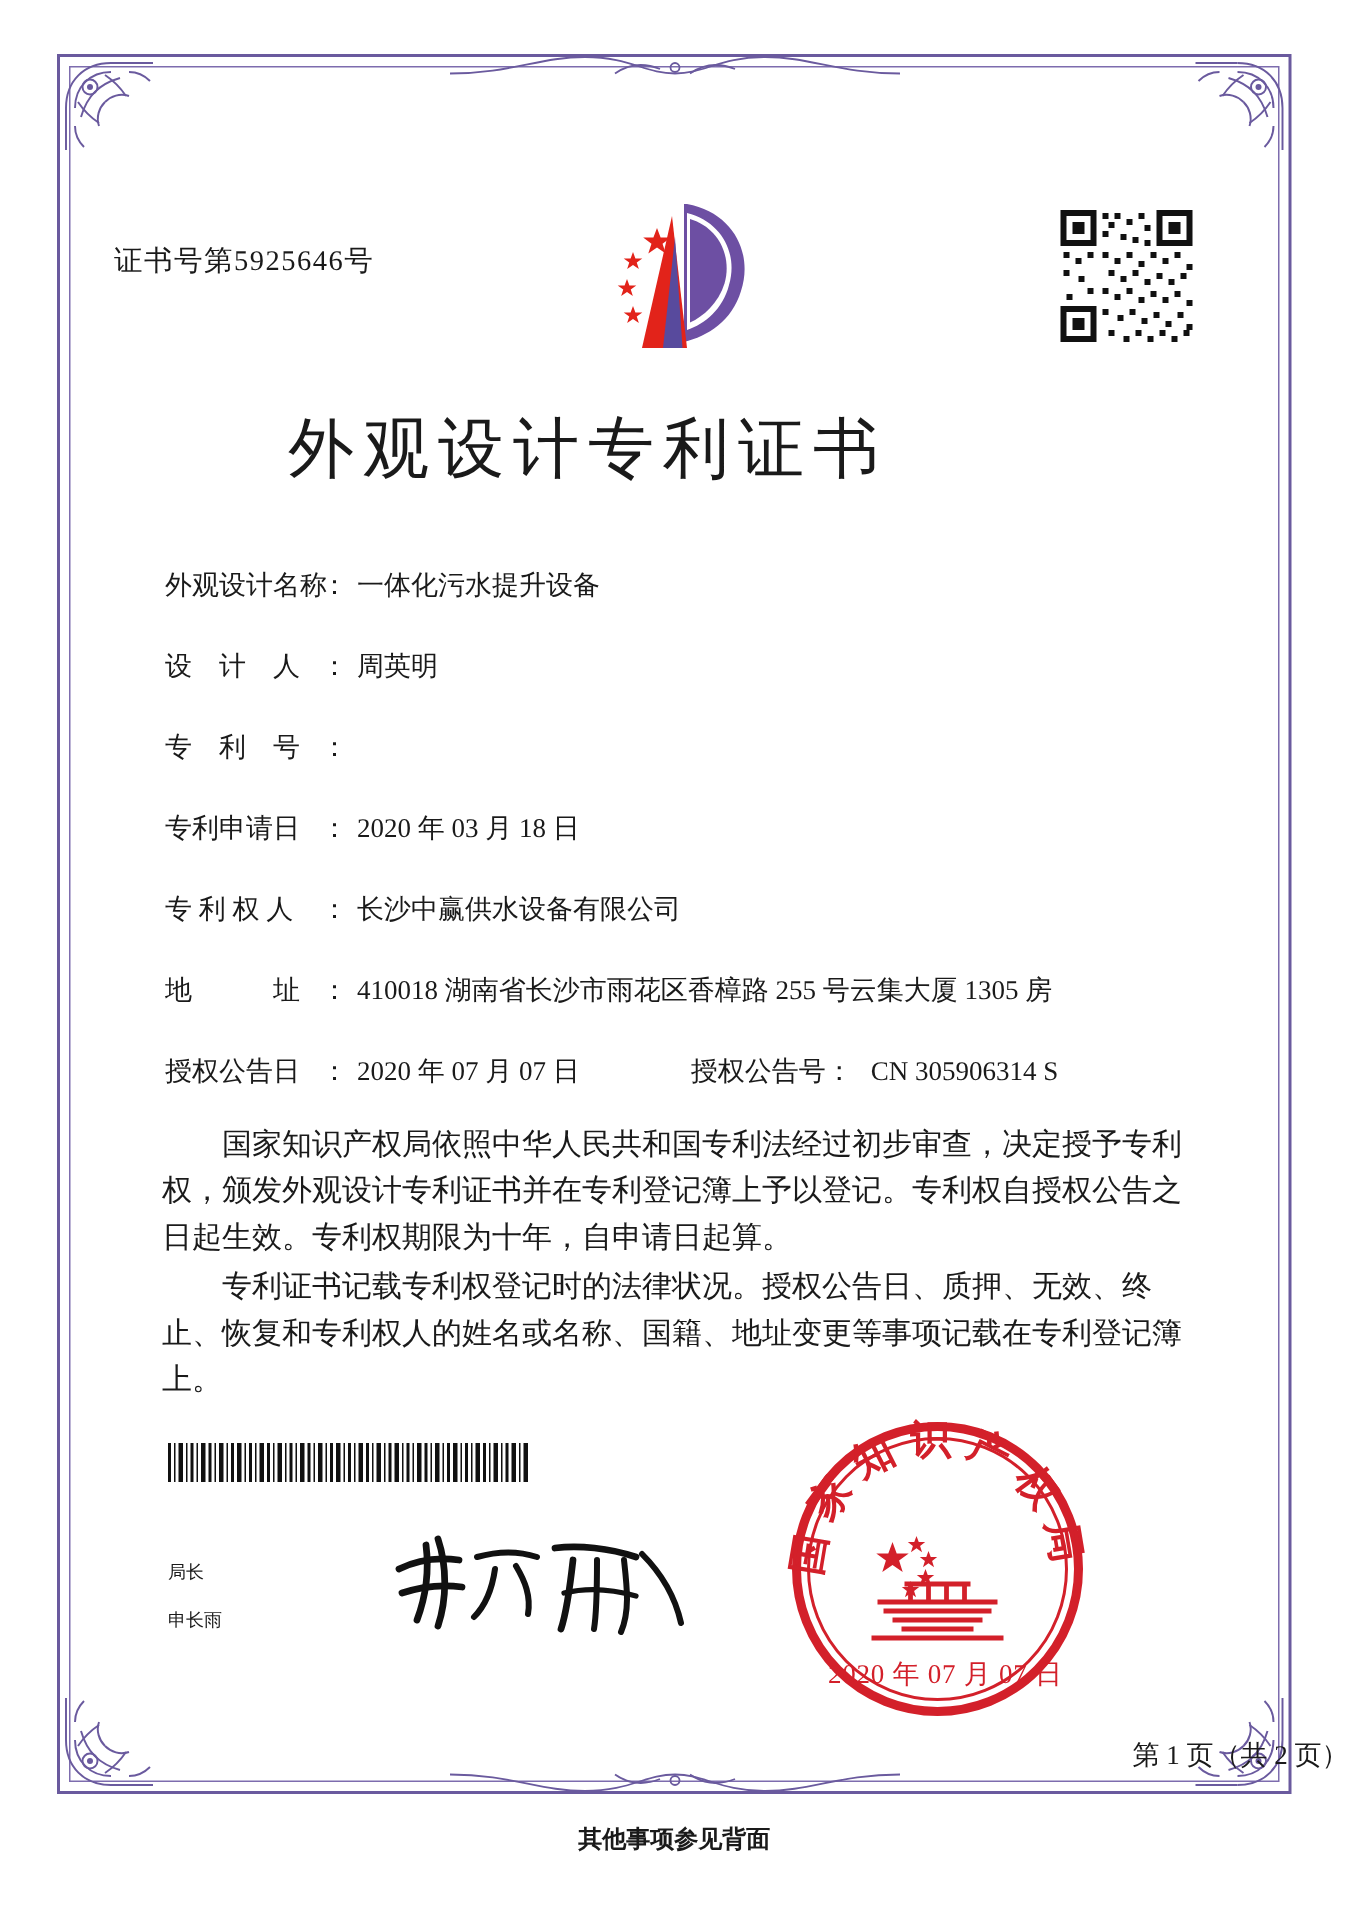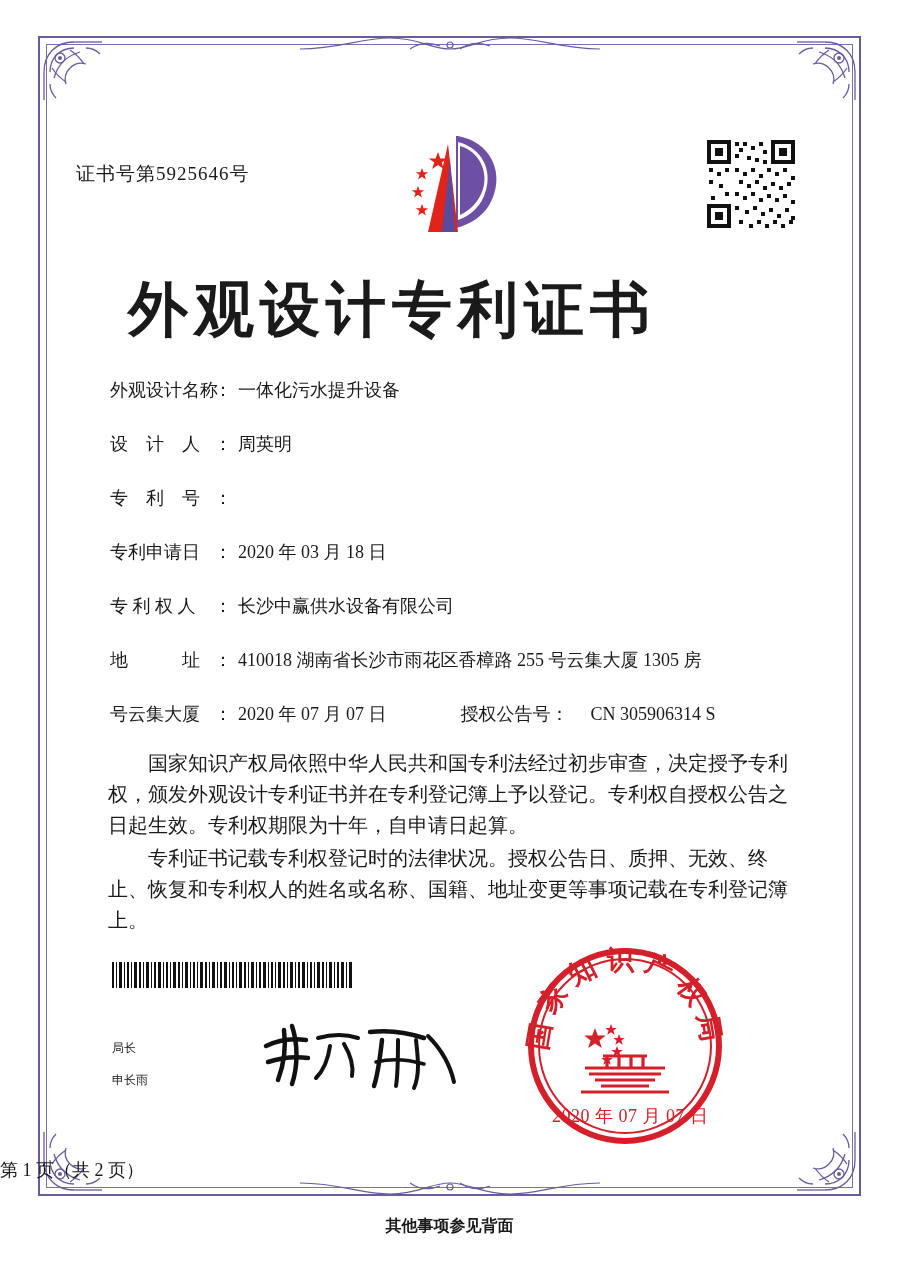--- a/index.html
+++ b/index.html
@@ -86,22 +86,22 @@
   }
   .qr svg { display:block; }
 
   
   .doc-title {
     position: absolute;
     left: 0;
     top: 270px;
     width: 784px;
     text-align: center;
-    font-size: 60px;
-    font-weight: bold;
+    font-size: 44px;
+    font-weight: normal;
     letter-spacing: 6px;
     font-family: "Liberation Serif", serif;
   }
 
   
   .fields {
     position: absolute;
     left: 110px;
     top: 378px;
     width: 690px;
@@ -126,21 +126,21 @@
     flex: 1 1 auto;
   }
   .field-row.inline .field-value { flex: 0 0 auto; }
   .field-label2 {
     flex: 0 0 auto;
     margin-left: 74px;
     white-space: pre;
   }
   .field-value2 {
     flex: 0 0 auto;
-    margin-left: 16px;
+    margin-left: 6px;
   }
 
   
   .paras {
     position: absolute;
     left: 108px;
     top: 748px;
     width: 688px;
     font-size: 20px;
     line-height: 31px;
@@ -191,21 +191,21 @@
     color: #d3202a;
     letter-spacing: 0.5px;
   }
 
   
   .page-num {
     position: absolute;
     left: 0;
     top: 1158px;
     width: 899px;
-    text-align: left;
+    text-align: right;
     font-size: 18px;
   }
   .footnote {
     position: absolute;
     left: 0;
     top: 1216px;
     width: 899px;
     text-align: center;
     font-size: 16px;
     font-weight: bold;
@@ -434,21 +434,21 @@
       <span class="field-value">长沙中赢供水设备有限公司</span>
     </div>
 
     <div class="field-row">
       <span class="field-label">地　　　址</span>
       <span class="field-colon">：</span>
       <span class="field-value">410018  湖南省长沙市雨花区香樟路 255 号云集大厦 1305 房</span>
     </div>
 
     <div class="field-row inline">
-      <span class="field-label">号云集大厦</span>
+      <span class="field-label">授权公告日</span>
       <span class="field-colon">：</span>
       <span class="field-value">2020 年 07 月 07 日</span>
       <span class="field-label2">授权公告号</span>
       <span class="field-colon">：</span>
       <span class="field-value2">CN 305906314 S</span>
     </div>
 
   </div>
 
   <div class="paras">

